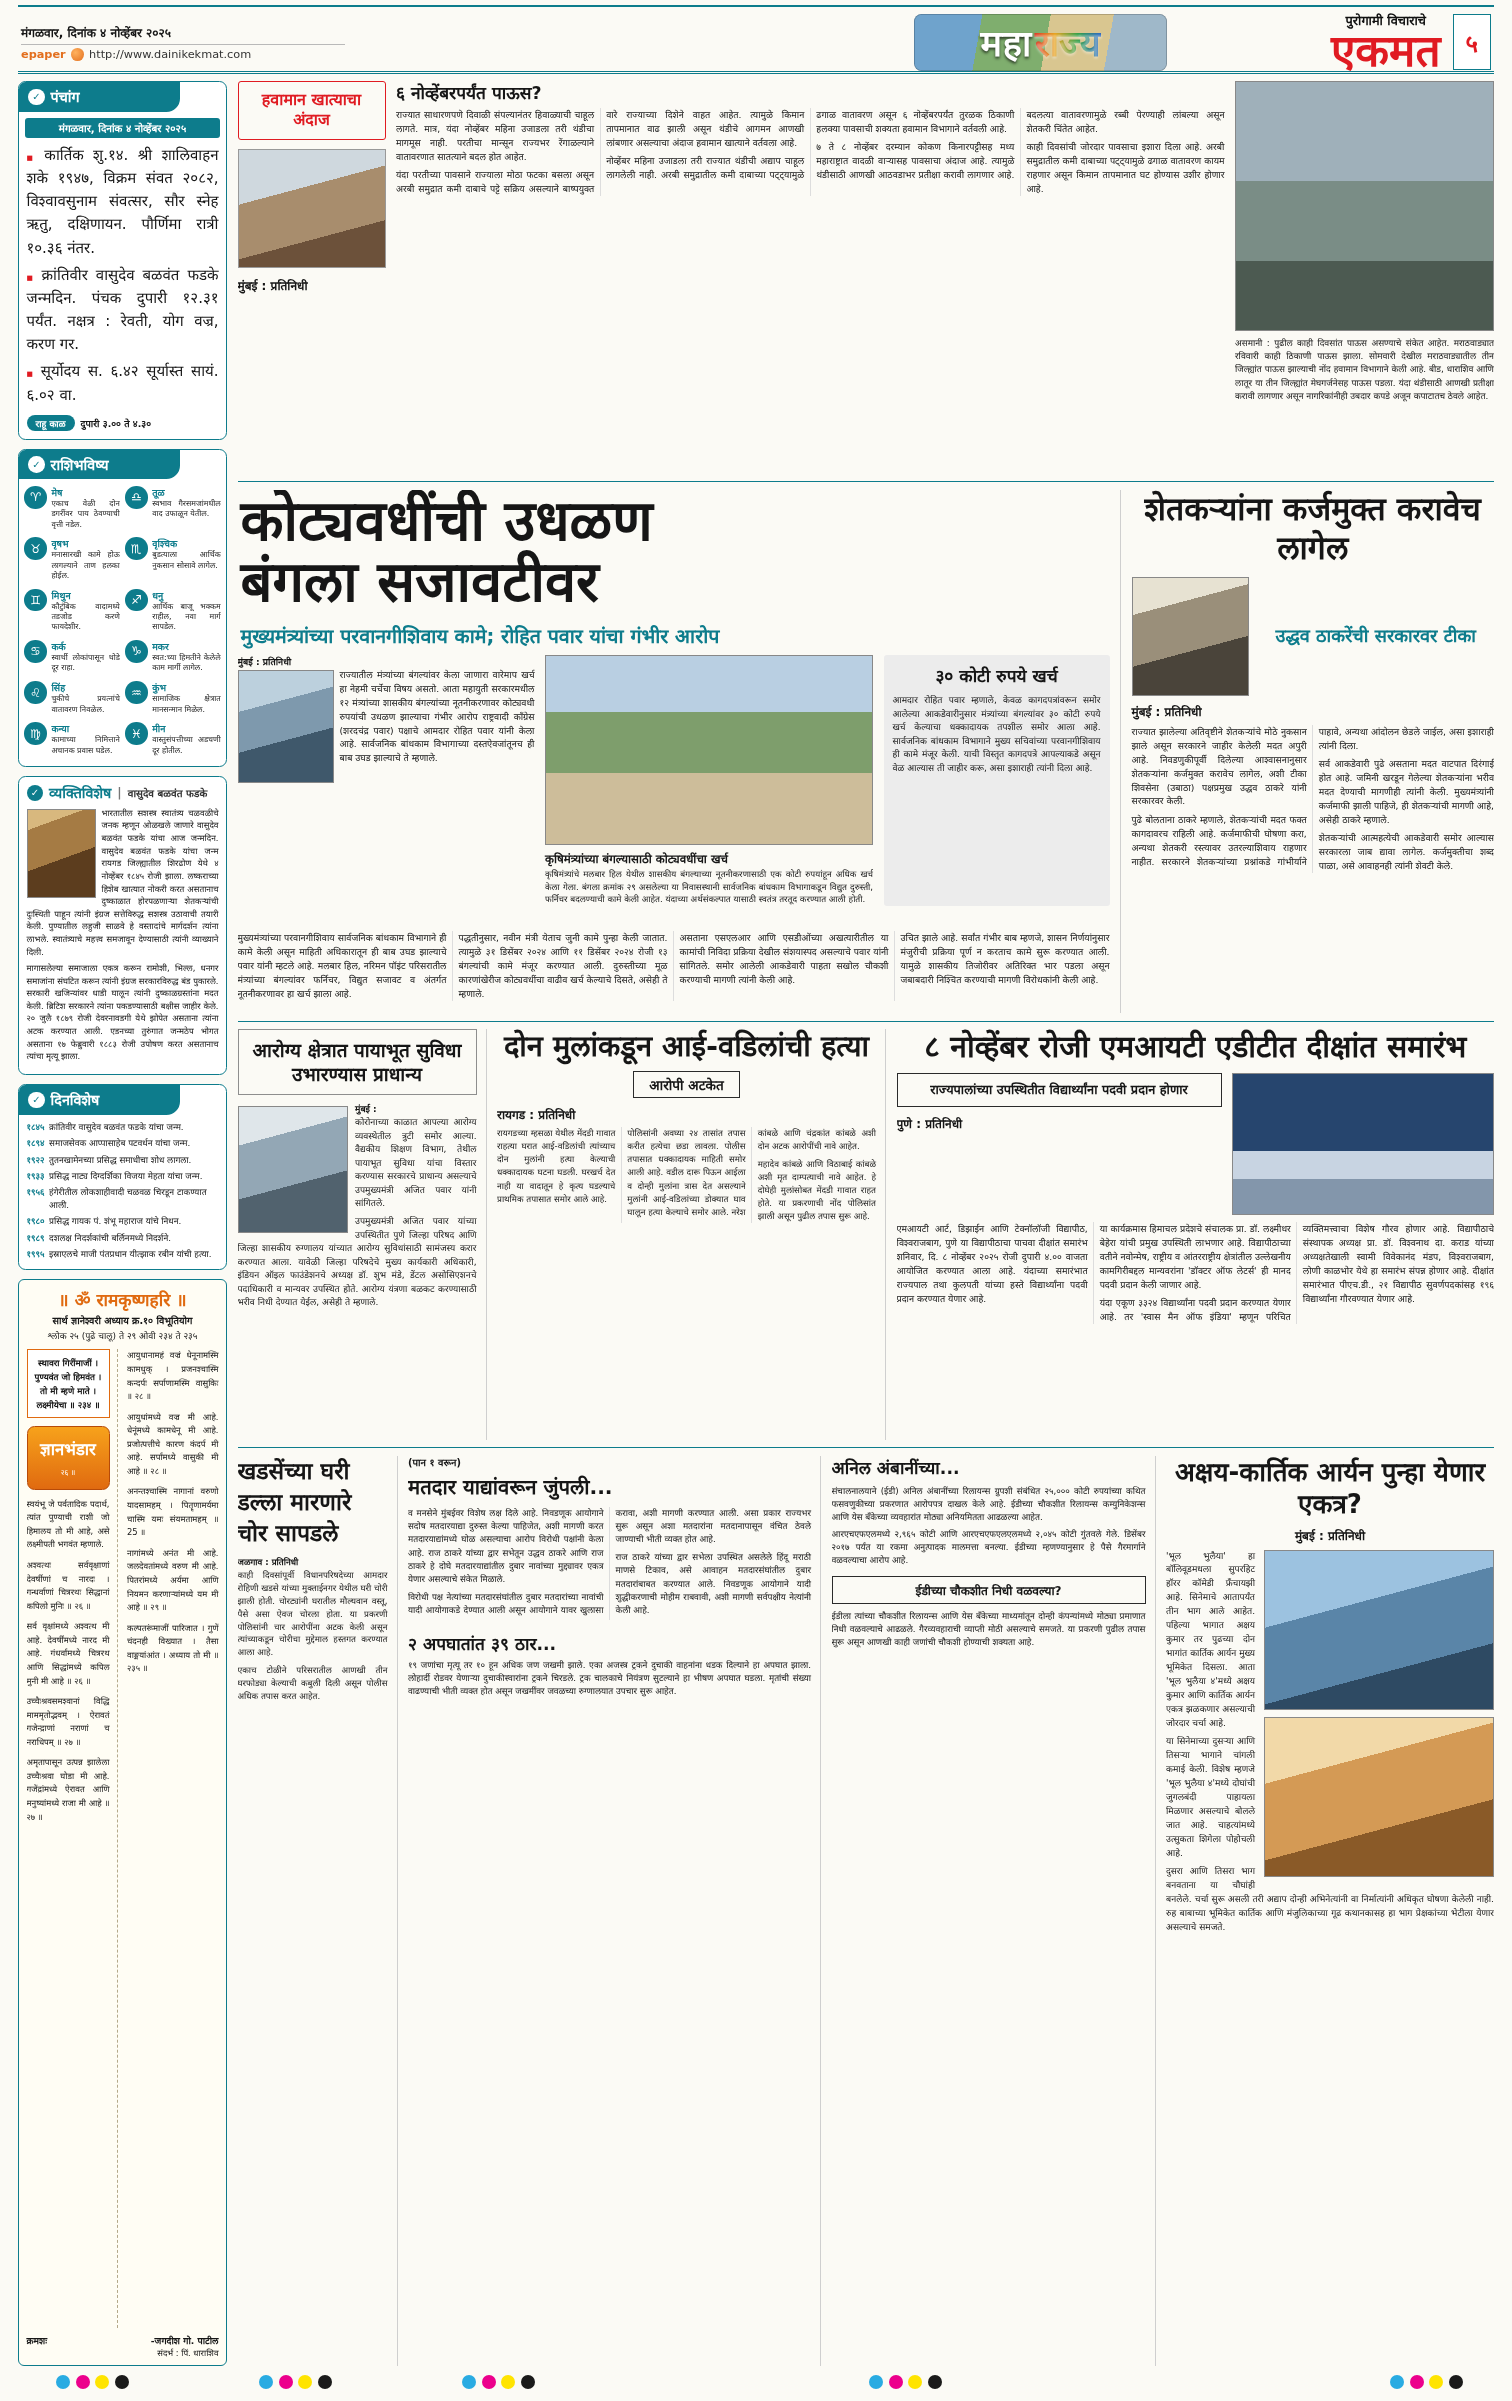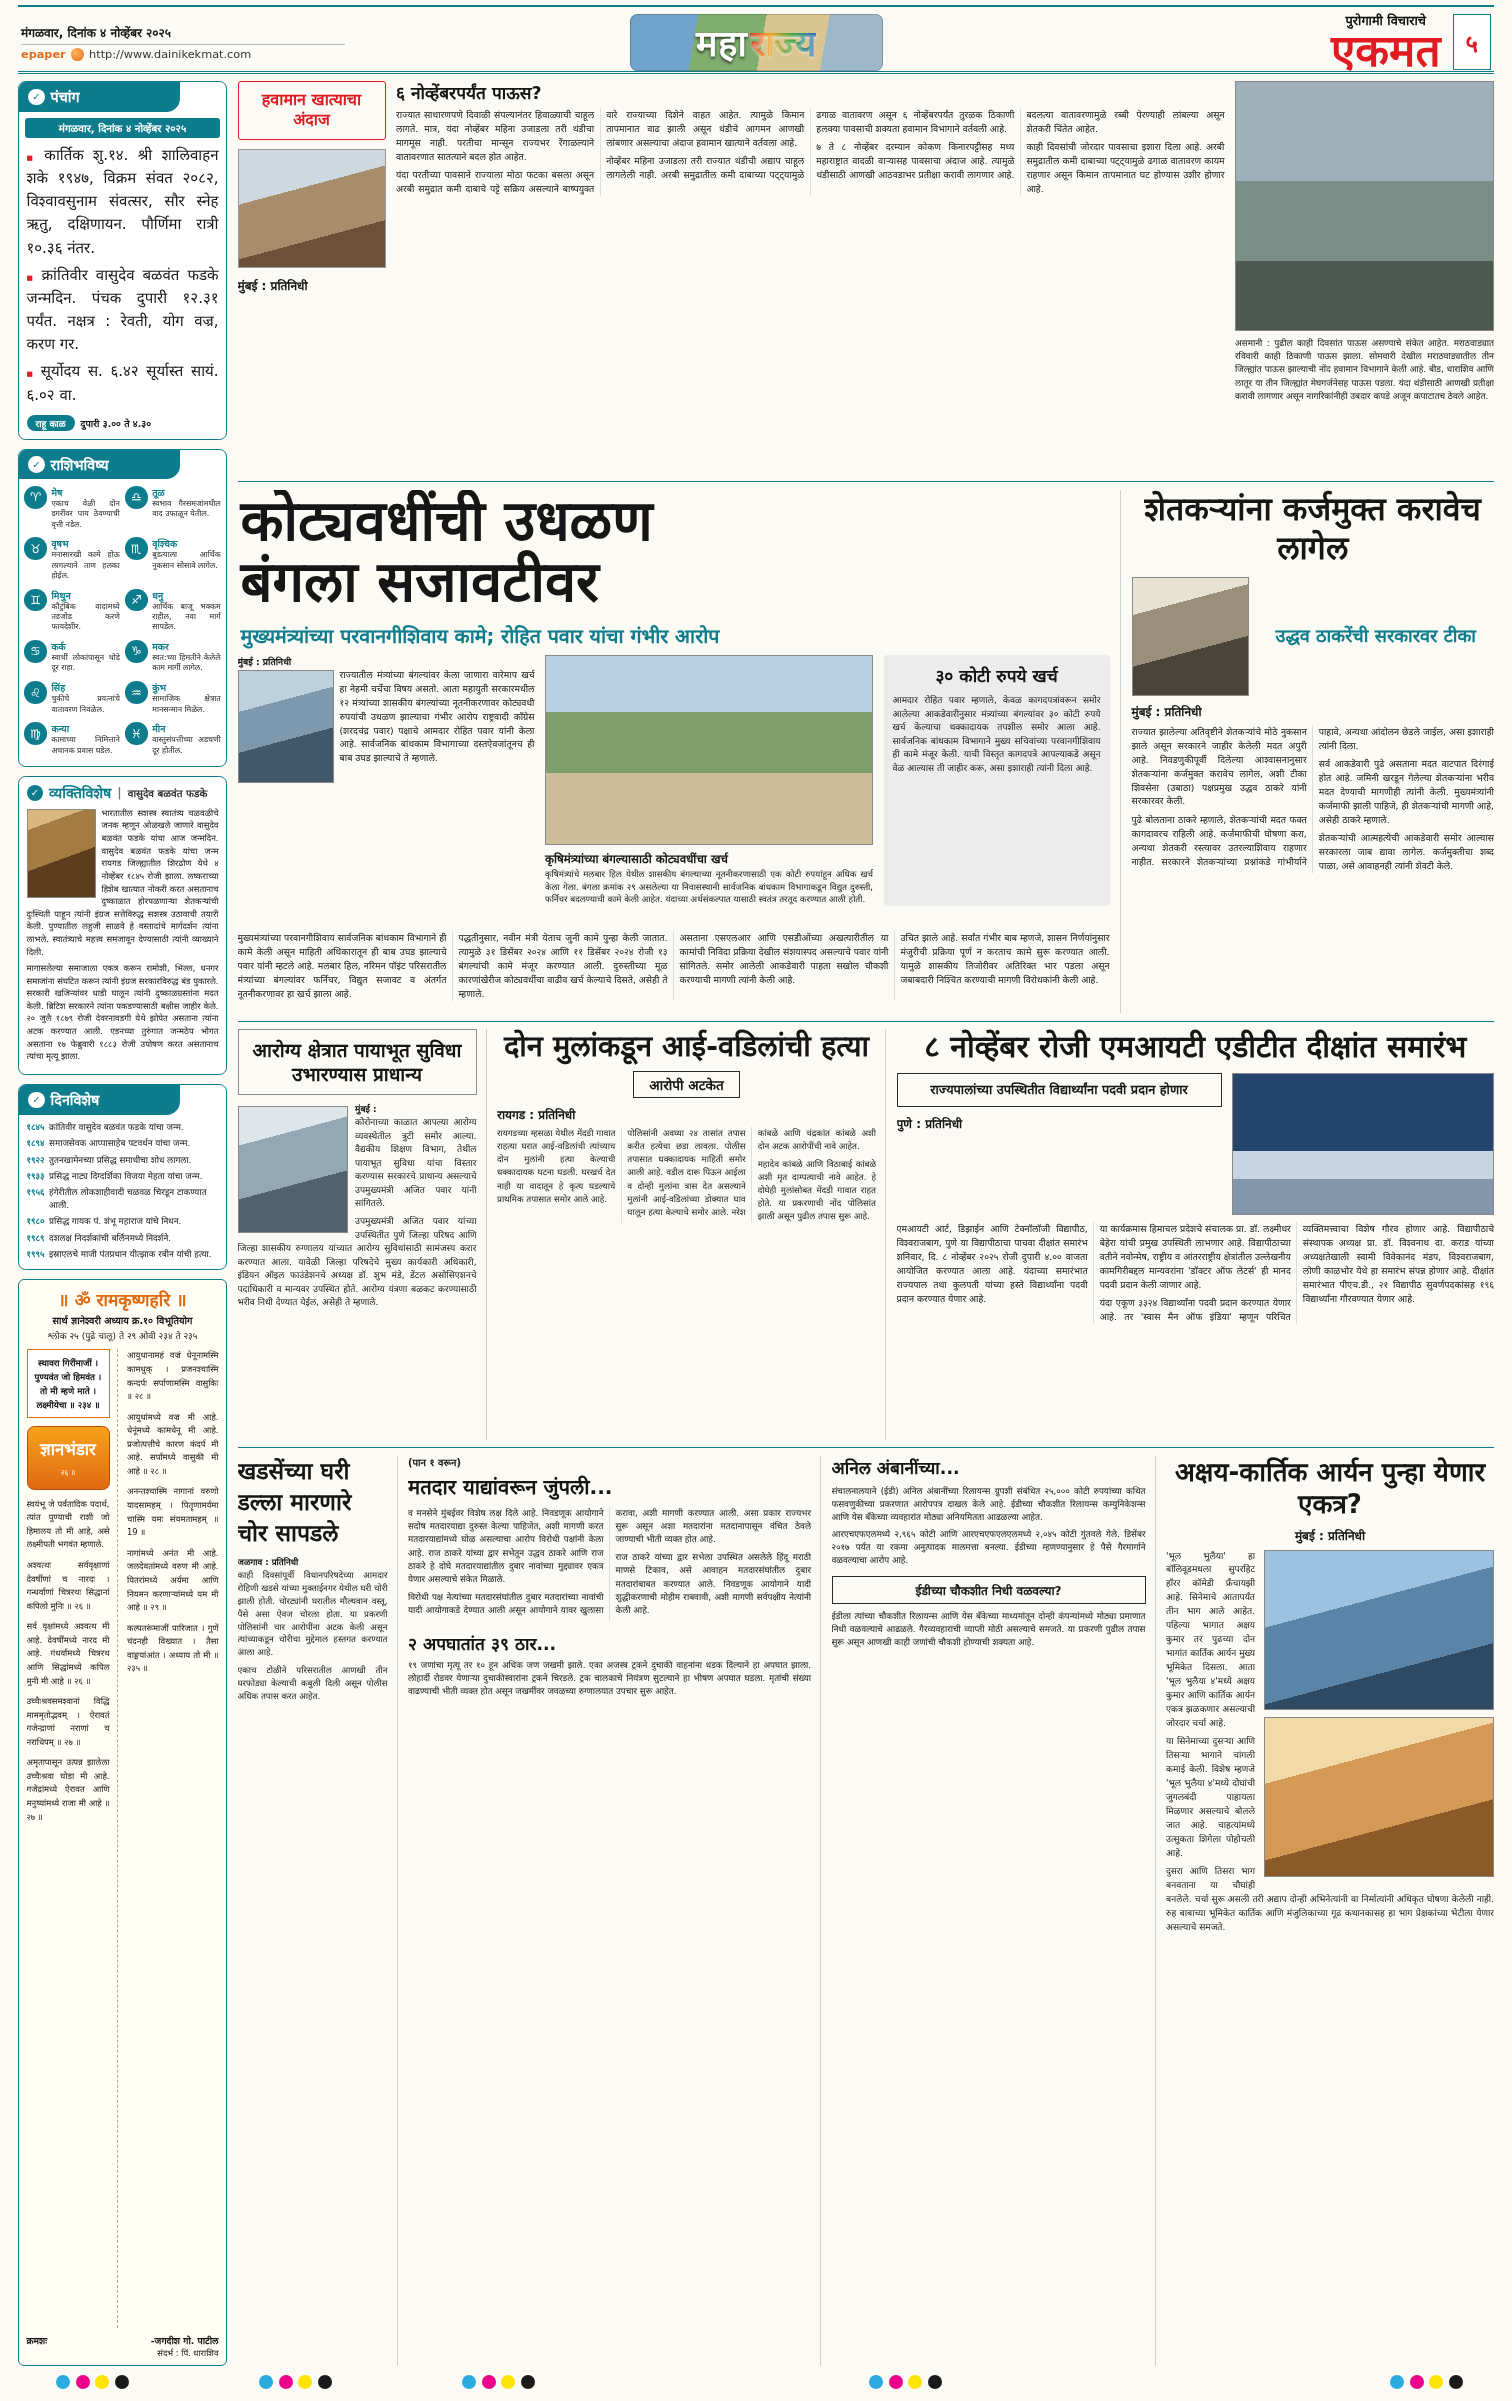--- a/index.html
+++ b/index.html
@@ -12,21 +12,21 @@
 
   
   .hdr{ display:grid; grid-template-columns:324px 1fr 324px; align-items:center;
         border-top:2.3px solid var(--teal); border-bottom:3px double var(--teal);
         height:69px; padding:4.5px 3px; }
   .hdr-left .d1{ font-size:12px; font-weight:bold; padding-bottom:3px; }
   .hdr-left .d2{ font-size:11.3px; display:flex; gap:5.3px; align-items:center; border-top:0.8px solid #b9b9b9; padding-top:3.8px; }
   .epaper{ color:#e36f1e; font-weight:800; }
   .globe{ width:12.8px; height:12.8px; border-radius:50%; background:radial-gradient(circle at 35% 35%, #ffb25e, #e36f1e); display:inline-block; }
   .url{ color:#333; text-decoration:none; }
-  .mast-wrap{ display:flex; justify-content:center; }
+  .mast-wrap{ display:flex; justify-content:flex-end; }
   .mast{ width:253px; height:57px; border-radius:7.5px; overflow:hidden; position:relative;
          background:linear-gradient(100deg,#6fa3cc 0 26%,#7fae6e 26% 52%,#d9c690 52% 76%,#9fb8c9 76% 100%);
          display:flex; align-items:center; justify-content:center; box-shadow:inset 0 0 0 0.8px rgba(0,0,0,.25); }
   .mast .maha{ color:#fff; font-weight:800; font-size:36px; text-shadow:0 1.5px 3px rgba(0,0,0,.65); letter-spacing:0.8px; }
   .mast .rajya{ font-weight:800; font-size:36px; padding-left:3px;
          background:linear-gradient(90deg,#d92b27,#e7a21c,#2f9e44,#2b66c4);
          -webkit-background-clip:text; background-clip:text; color:transparent;
          text-shadow:0 1.5px 2.3px rgba(255,255,255,.35); }
   .hdr-right{ display:flex; align-items:center; justify-content:flex-end; gap:12px; }
   .brand{ text-align:center; }
@@ -420,21 +420,21 @@
           <p>स्वयंभू जे पर्वतादिक पदार्थ, त्यांत पुण्याची राशी जो हिमालय तो मी आहे, असे लक्ष्मीपती भगवंत म्हणाले.</p>
               <p>अश्वत्थः सर्ववृक्षाणां देवर्षीणां च नारदः । गन्धर्वाणां चित्ररथः सिद्धानां कपिलो मुनिः ॥ २६ ॥</p>
               <p>सर्व वृक्षांमध्ये अश्वत्थ मी आहे. देवर्षींमध्ये नारद मी आहे. गंधर्वांमध्ये चित्ररथ आणि सिद्धांमध्ये कपिल मुनी मी आहे ॥ २६ ॥</p>
               <p>उच्चैःश्रवसमश्वानां विद्धि माममृतोद्भवम् । ऐरावतं गजेन्द्राणां नराणां च नराधिपम् ॥ २७ ॥</p>
               <p>अमृतापासून उत्पन्न झालेला उच्चैःश्रवा घोडा मी आहे. गजेंद्रांमध्ये ऐरावत आणि मनुष्यांमध्ये राजा मी आहे ॥ २७ ॥</p>
             </div>
           <div class="bh-col">
 
           <p>आयुधानामहं वज्रं धेनूनामस्मि कामधुक् । प्रजनश्चास्मि कन्दर्पः सर्पाणामस्मि वासुकिः ॥ २८ ॥</p>
               <p>आयुधांमध्ये वज्र मी आहे. धेनूंमध्ये कामधेनू मी आहे. प्रजोत्पत्तीचे कारण कंदर्प मी आहे. सर्पांमध्ये वासुकी मी आहे ॥ २८ ॥</p>
-              <p>अनन्तश्चास्मि नागानां वरुणो यादसामहम् । पितॄणामर्यमा चास्मि यमः संयमतामहम् ॥ 19 ॥</p>
+              <p>अनन्तश्चास्मि नागानां वरुणो यादसामहम् । पितॄणामर्यमा चास्मि यमः संयमतामहम् ॥ 25 ॥</p>
               <p>नागांमध्ये अनंत मी आहे. जलदेवतांमध्ये वरुण मी आहे. पितरांमध्ये अर्यमा आणि नियमन करणाऱ्यांमध्ये यम मी आहे ॥ २९ ॥</p>
               <p>कल्पतरूंमाजीं पारिजात । गुणें चंदनही विख्यात । तैसा वाङ्मयांआंत । अध्याय तो मी ॥ २३५ ॥</p>
             </div>
         </div>
         <div class="bh-foot">
           <span class="kramshah">क्रमशः</span>
           <div>-जगदीश गो. पाटील</div>
           <div style="font-weight:normal; font-size:8.3px;">संदर्भ : पिं. धाराशिव</div>
         </div>
       </section>

